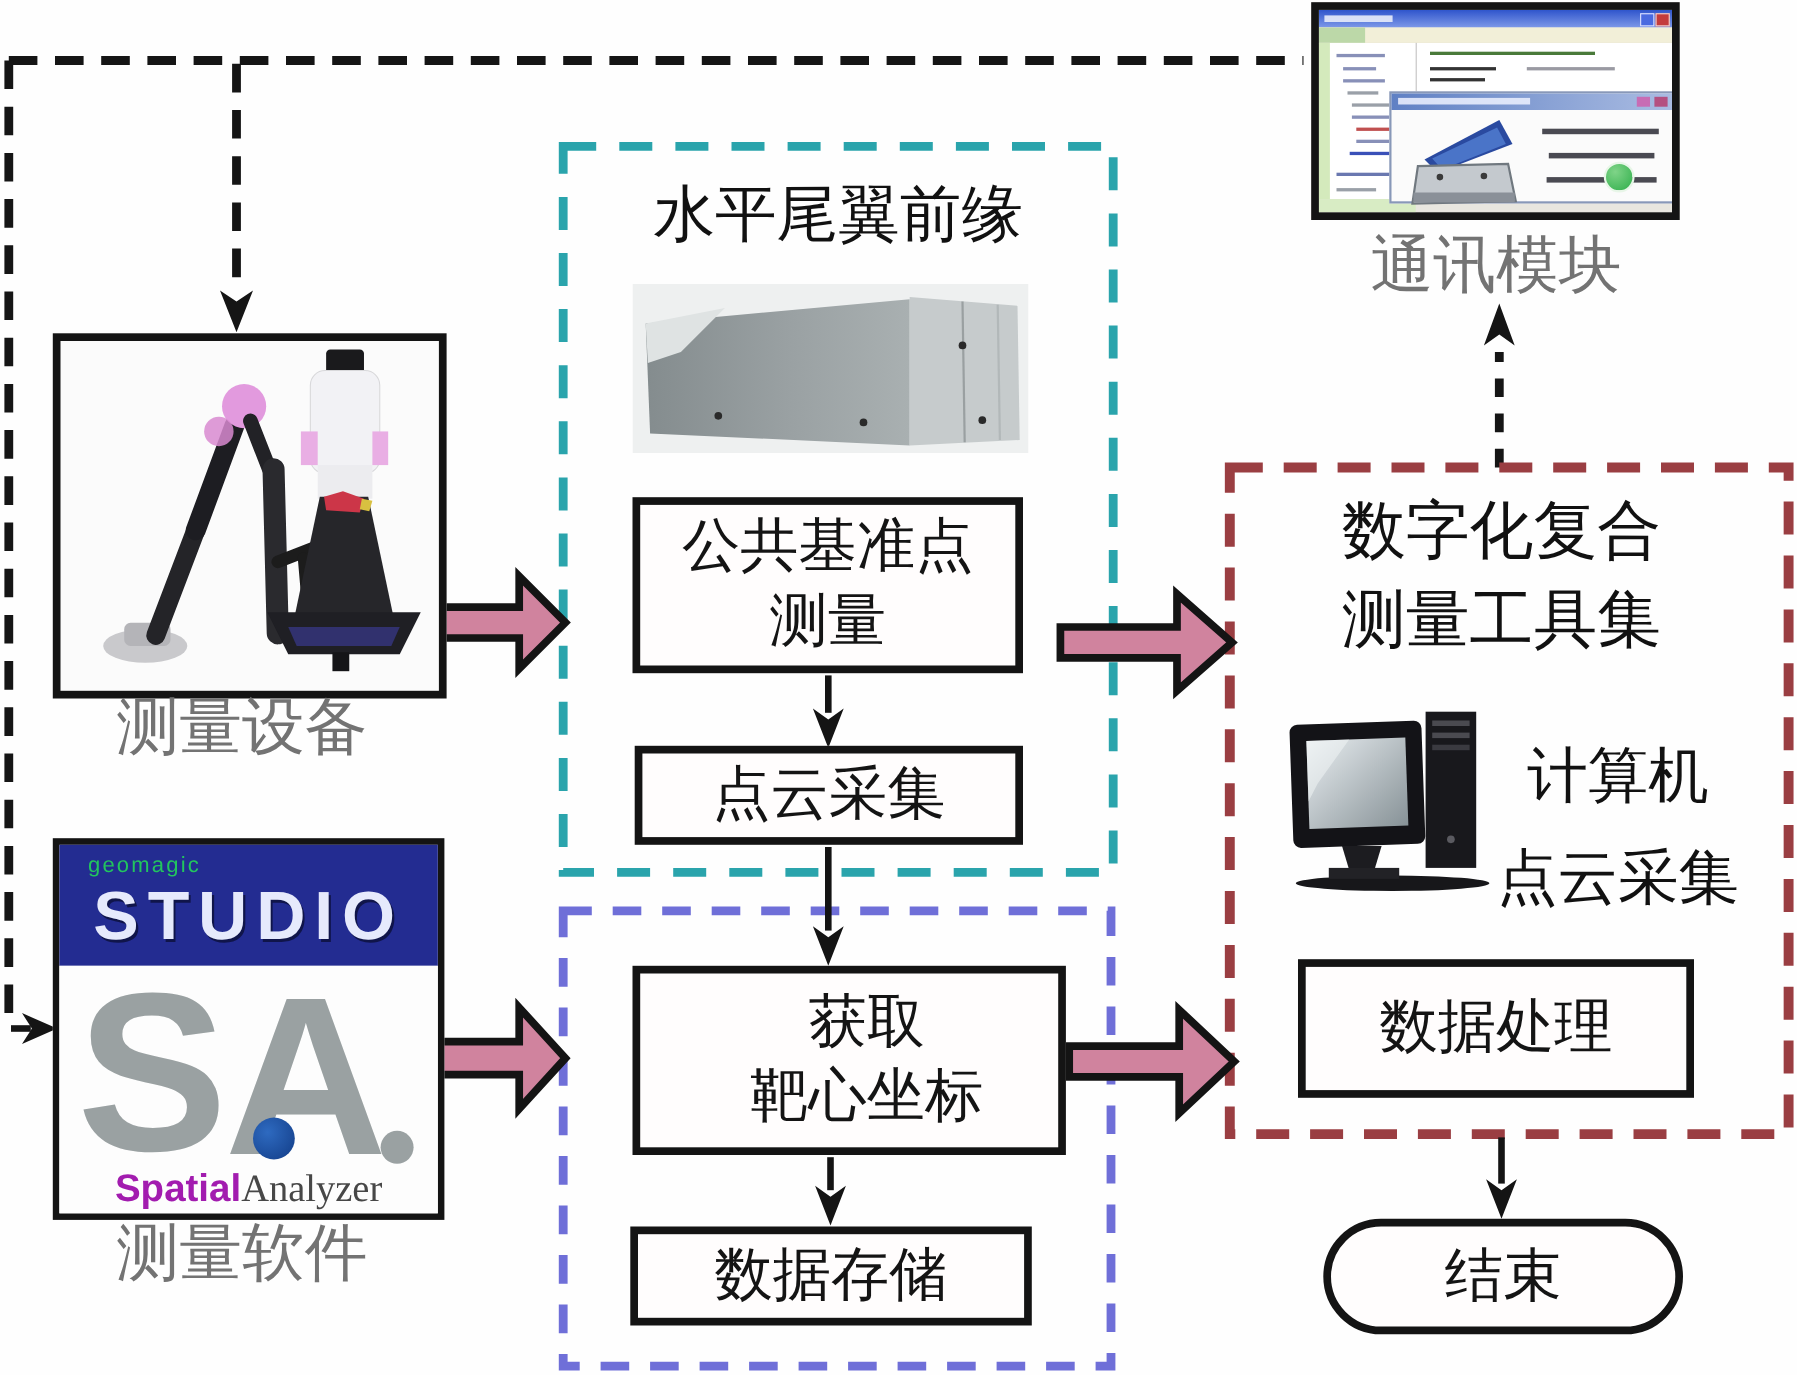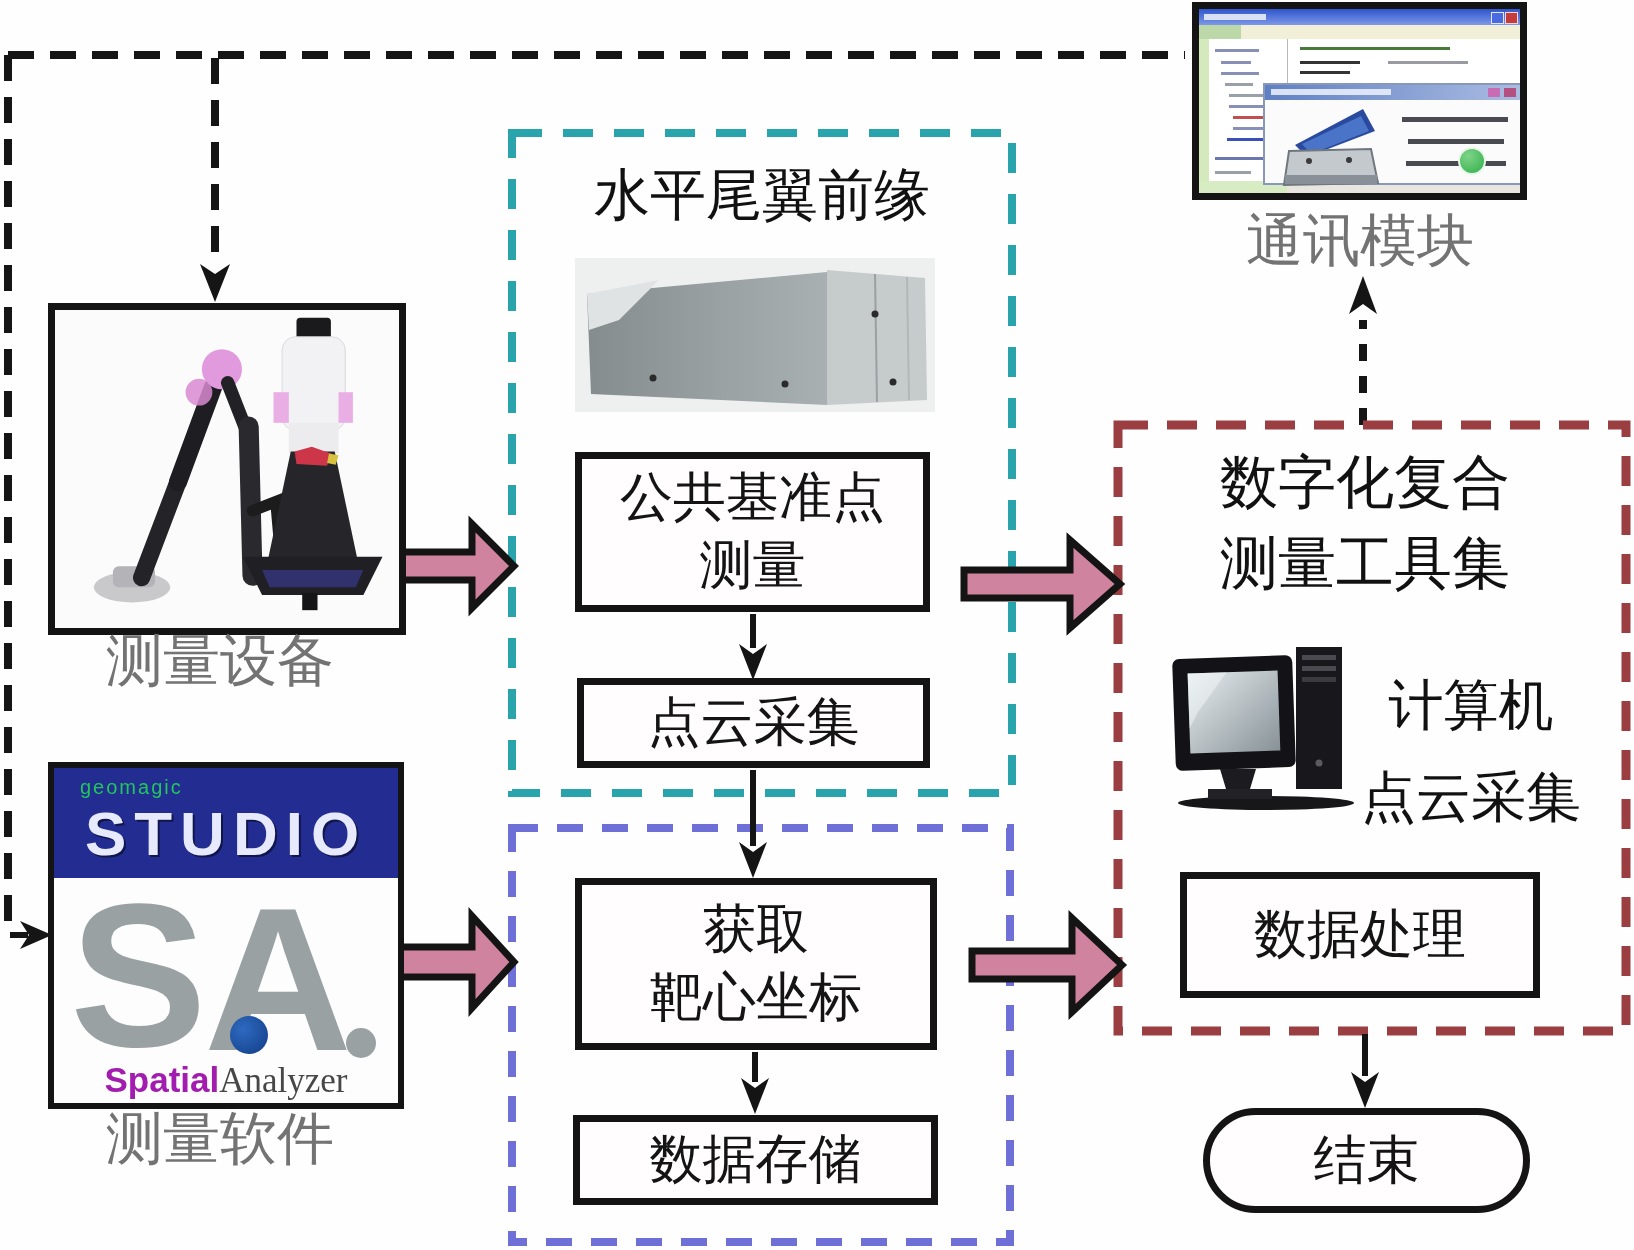--- a/index.html
+++ b/index.html
@@ -173,21 +173,21 @@
     </svg>
   </div>
   <div class="flow-box" style="left:575px;top:452px;width:341px;height:146px;">
     <div class="ln">公共基准点</div>
     <div class="ln">测量</div>
   </div>
   <div class="flow-box" style="left:577px;top:678px;width:339px;height:76px;">
     <div class="ln">点云采集</div>
   </div>
 
-  <div class="flow-box" style="left:575px;top:878px;width:348px;height:158px;">
+  <div class="flow-box" style="left:575px;top:878px;width:348px;height:158px;padding-left:32px;">
     <div class="ln">获取</div>
     <div class="ln">靶心坐标</div>
   </div>
   <div class="flow-box" style="left:573px;top:1115px;width:351px;height:76px;">
     <div class="ln">数据存储</div>
   </div>
 
   <div class="group-title red-title" style="left:1130px;top:442px;width:470px;">
     <div class="ln">数字化复合</div>
     <div class="ln">测量工具集</div>

